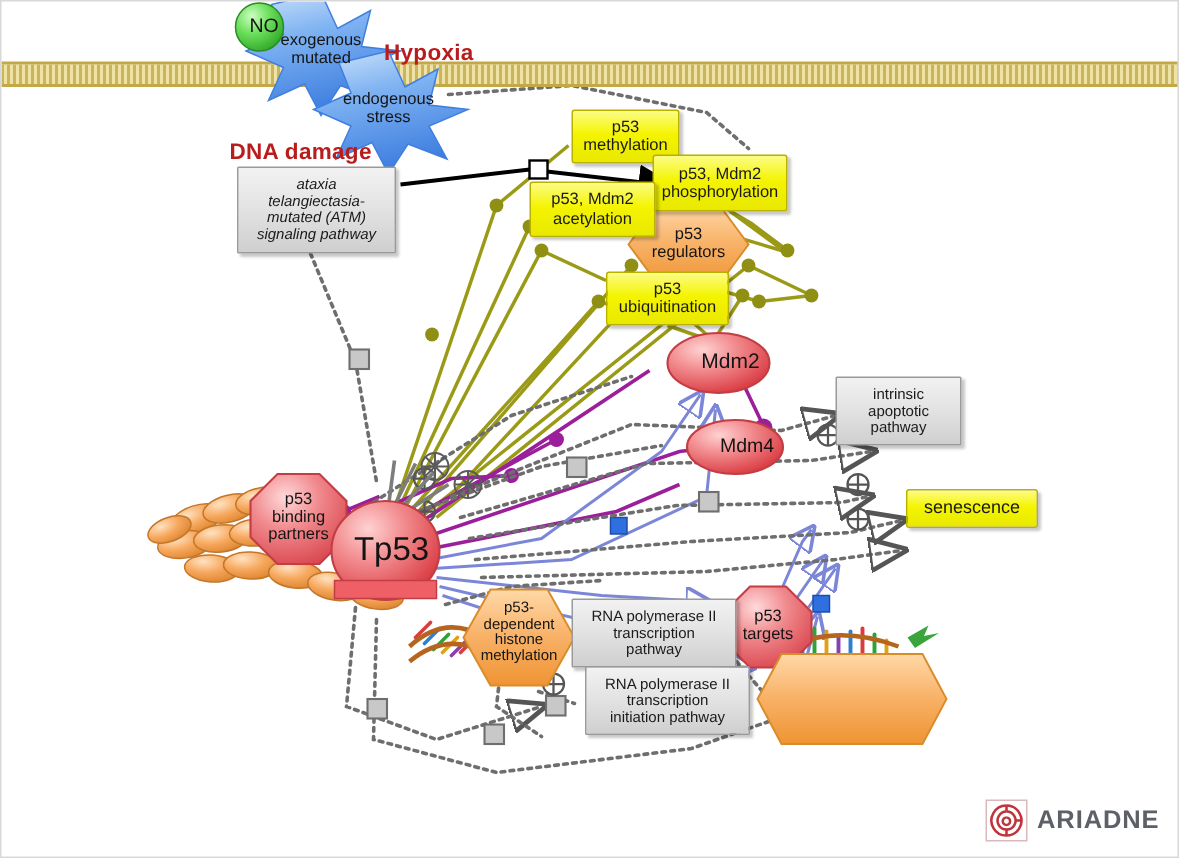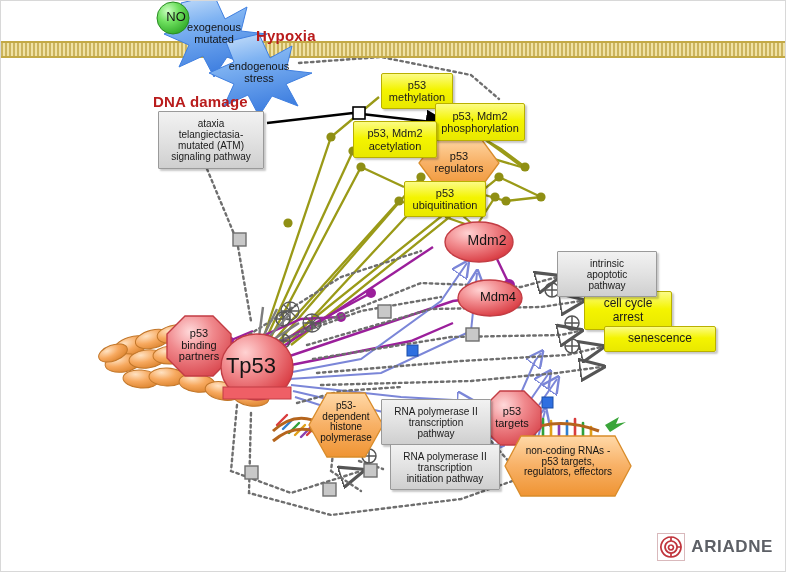--- a/index.html
+++ b/index.html
@@ -298,57 +298,52 @@
   <div class="shapeTxt" style="left:157px;top:9px;width:36px;font-size:13px;">NO</div>
 
   <div class="ybox" style="left:380px;top:72px;width:72px;height:36px;font-size:11px;">p53
 methylation</div>
   <div class="ybox" style="left:434px;top:102px;width:90px;height:38px;font-size:11px;">p53, Mdm2
 phosphorylation</div>
   <div class="ybox" style="left:352px;top:120px;width:84px;height:37px;font-size:11px;">p53, Mdm2
 acetylation</div>
   <div class="ybox" style="left:403px;top:180px;width:82px;height:36px;font-size:11px;">p53
 ubiquitination</div>
-  <div class="ybox" style="left:583px;top:290px;width:88px;height:39px;font-size:12px;">cell cycle
-arrest</div>
-  <div class="ybox" style="left:603px;top:325px;width:112px;height:26px;font-size:12px;">senescence</div>
-
-  <div class="gbox" style="left:157px;top:110px;width:106px;height:58px;font-size:10px;">ataxia
+  <div class="ybox" style="left:603px;top:325px;width:88px;height:26px;font-size:12px;">senescence</div>
+
+  <div class="gbox" style="left:157px;top:110px;width:106px;height:58px;font-size:10px;font-style:italic;">ataxia
 telangiectasia-
 mutated (ATM)
 signaling pathway</div>
-  <div class="gbox" style="left:556px;top:250px;width:100px;height:46px;font-size:10px;">intrinsic
+  <div class="gbox" style="left:556px;top:250px;width:84px;height:46px;font-size:10px;">intrinsic
 apoptotic
 pathway</div>
   <div class="gbox" style="left:380px;top:398px;width:110px;height:46px;font-size:10px;">RNA polymerase II
 transcription
 pathway</div>
   <div class="gbox" style="left:389px;top:443px;width:110px;height:46px;font-size:10px;">RNA polymerase II
 transcription
 initiation pathway</div>
 
   <div class="shapeTxt" style="left:418px;top:150px;width:80px;font-size:11px;">p53
 regulators</div>
   <div class="shapeTxt" style="left:305px;top:400px;width:80px;font-size:10px;">p53-
 dependent
 histone
-polymerase</div>
-  <div class="shapeTxt" style="left:504px;top:445px;width:126px;font-size:10px;">non-coding RNAs -
-p53 targets,
-regulators, effectors</div>
+methylation</div>
 
   <div class="shapeTxt" style="left:166px;top:327px;width:64px;font-size:11px;">p53
 binding
 partners</div>
   <div class="shapeTxt" style="left:482px;top:405px;width:58px;font-size:11px;">p53
 targets</div>
 
   <div class="shapeTxt" style="left:452px;top:232px;width:68px;font-size:14px;">Mdm2</div>
   <div class="shapeTxt" style="left:457px;top:289px;width:80px;font-size:13px;">Mdm4</div>
-  <div class="shapeTxt" style="left:214px;top:353px;width:72px;font-size:22px;">Tp53</div>
+  <div class="shapeTxt" style="left:224px;top:353px;width:72px;font-size:22px;">Tp53</div>
 
   <div id="logo">
     <svg class="mark" viewBox="0 0 26 26">
       <rect width="26" height="26" fill="#fff"></rect>
       <g fill="none" stroke="#c0343c" stroke-width="1.7">
         <path d="M13,3 a10,10 0 1,1 -0.1,0"></path>
         <path d="M13,7 a6,6 0 1,0 0.1,0"></path>
         <path d="M13,11 a2.5,2.5 0 1,1 -0.1,0"></path>
         <path d="M13,3 L13,7 M19,13 L23,13 M13,19 L13,23"></path>
       </g>

